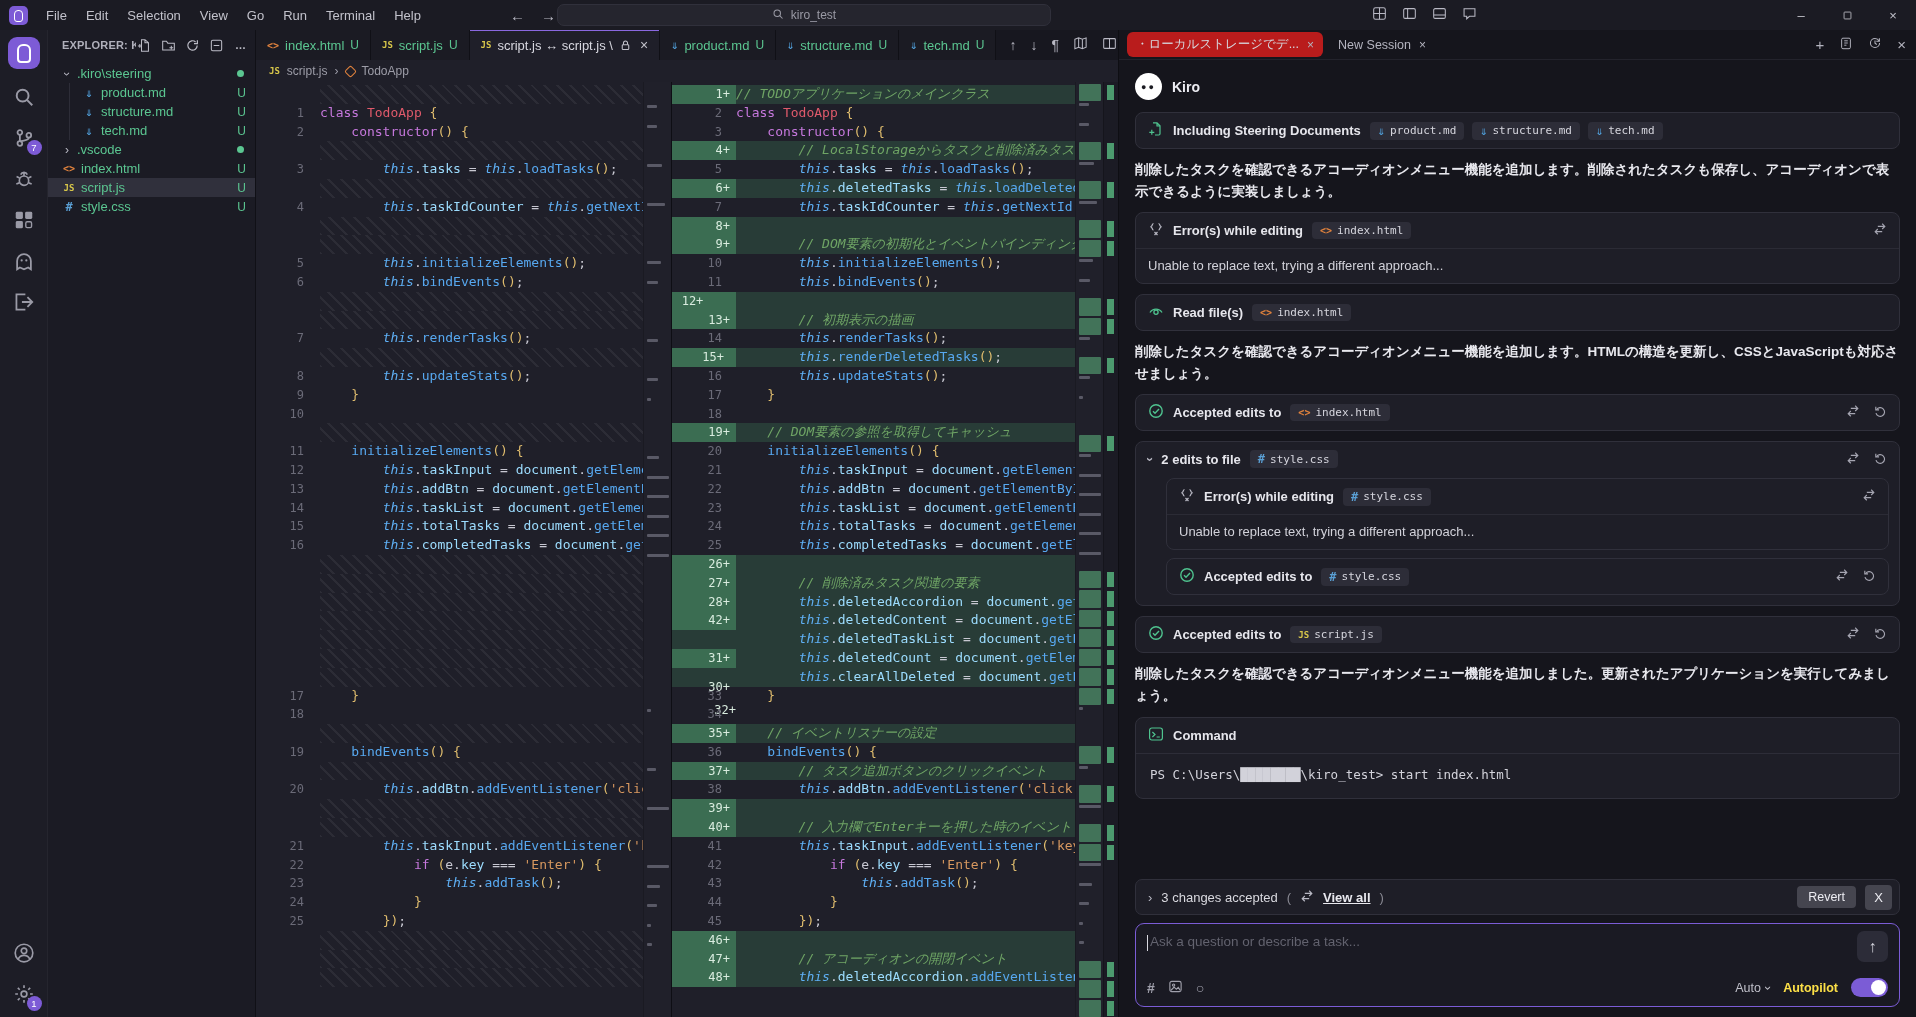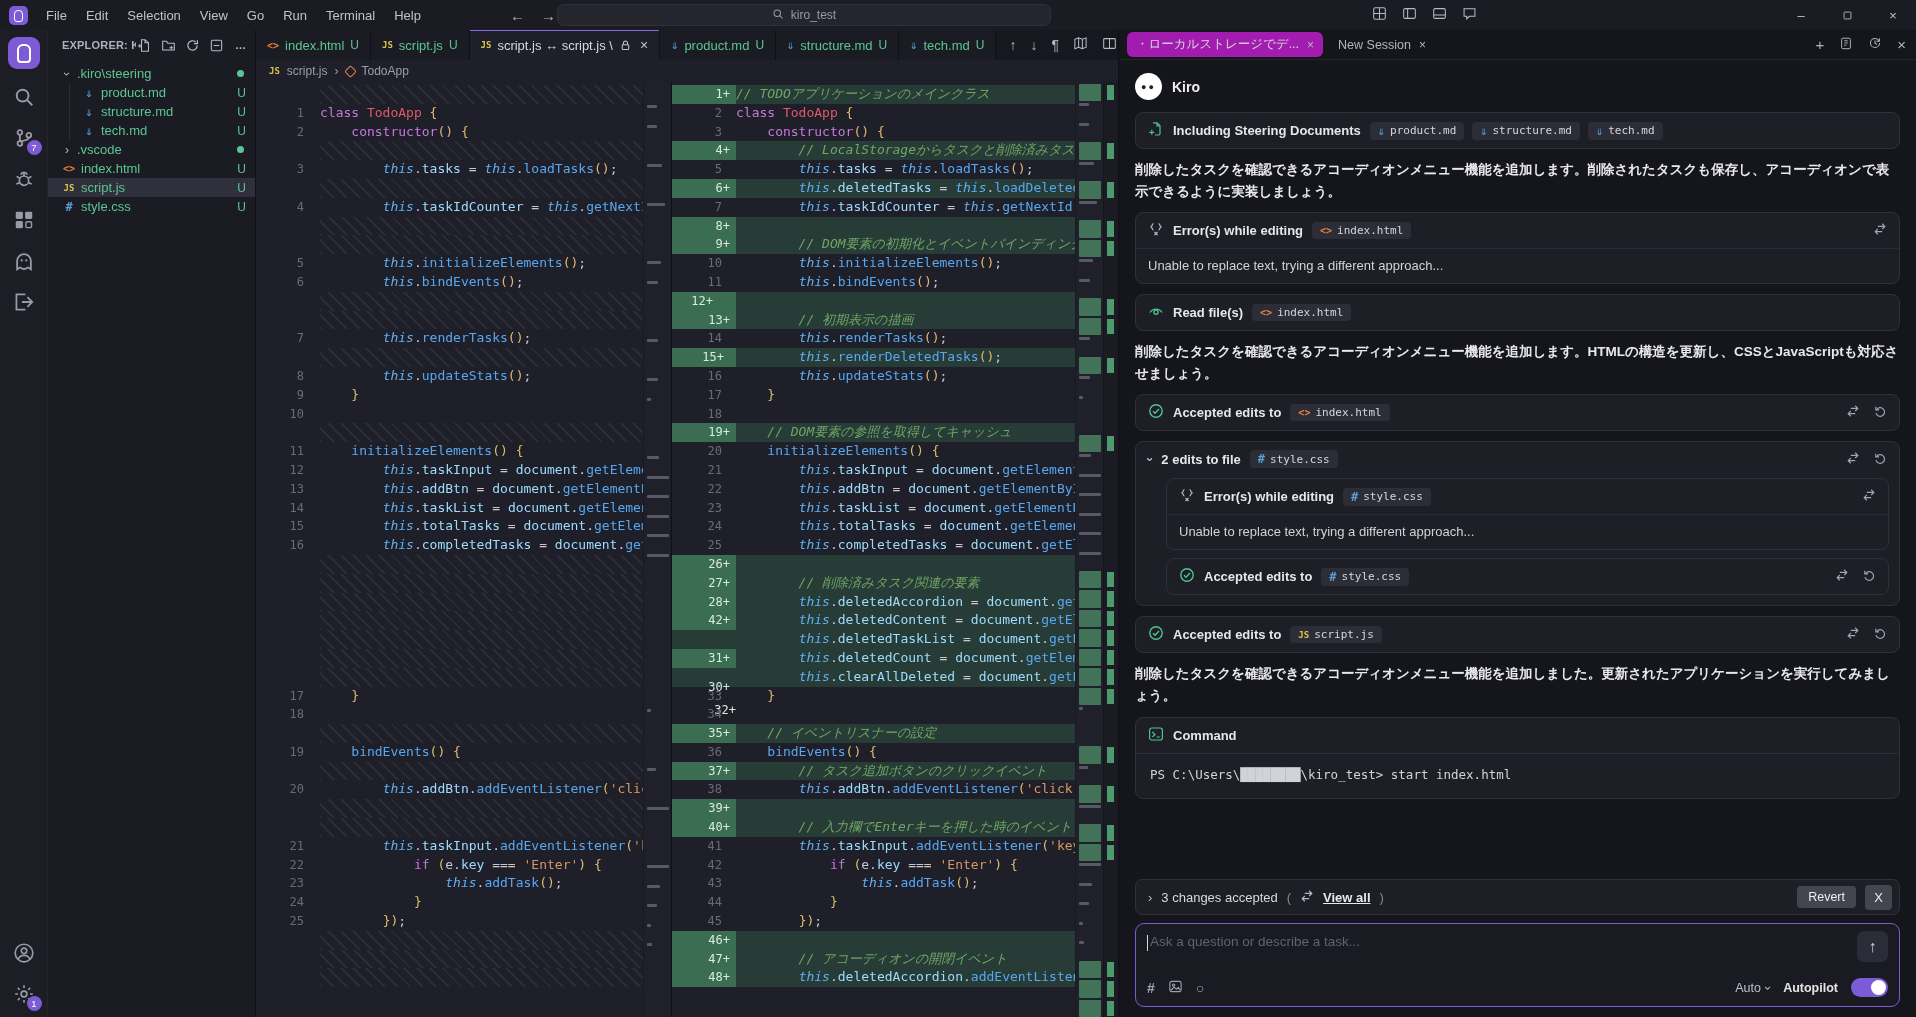--- a/index.html
+++ b/index.html
@@ -94,21 +94,21 @@
   .tk-br{color:#e0bd6e}
   .mini{width:28px;flex:none;background:#20202a;position:relative;border-left:1px solid #1a1a22}
   .mini .bar{position:absolute;left:3px;border-radius:1px}
   .ruler{width:15px;flex:none;background:#1b1b24;position:relative;border-left:1px solid #15151c}
   .ruler .mk{position:absolute;left:3px;width:7px;background:#4c9a6e}
 
   
   .chat{width:798px;background:#15151c;border-left:1px solid #0e0e13;display:flex;flex-direction:column;flex:none}
   .chat-tabs{height:30px;display:flex;align-items:center;padding:0 10px 0 8px;gap:6px;font-size:12.5px;color:#b4b4bf;border-bottom:1px solid #23232c;flex:none}
   .ctab{display:flex;align-items:center;gap:8px;padding:4px 9px;border-radius:6px;white-space:nowrap}
-  .ctab.active{background:#a21caf;color:#d6d6dd}
+  .ctab.active{background:#b91c1c;color:#d6d6dd}
   .ctab .cx{font-size:12px;color:#b4b4bf}
   .chat-acts{margin-left:auto;display:flex;gap:15px;align-items:center;color:#b4b4bf;font-size:15px}
   .chat-acts svg{width:14px;height:14px}
   .msgs{flex:1;overflow:hidden;padding:13px 16px 0;display:flex;flex-direction:column;gap:10px;min-height:0}
   .kiro-head{display:flex;align-items:center;gap:10px;margin-bottom:2px}
   .avatar{width:27px;height:27px;border-radius:50%;background:#fff;color:#1b1b22;display:flex;align-items:center;justify-content:center;font-weight:bold;font-size:9px;letter-spacing:2px}
   .kname{font-size:14px;font-weight:bold;color:#ececf2}
   .card{background:#1e1e27;border:1px solid #30303b;border-radius:8px}
   .card-h{display:flex;align-items:center;gap:9px;padding:8px 12px;font-size:13px;color:#e6e6ec;font-weight:600}
   .card-h svg{width:16px;height:16px;flex:none}
@@ -134,21 +134,21 @@
   .viewall{font-weight:bold;text-decoration:underline;color:#e8e8ee}
   .btn{background:#45454f;color:#ececf2;border-radius:4px;padding:4px 11px;font-size:12.5px;margin-left:auto}
   .xbtn{background:#45454f;width:27px;height:25px;border-radius:4px;display:flex;align-items:center;justify-content:center;color:#ececf2;font-size:13px}
   .inputbox{border:1.5px solid #7b5cd6;border-radius:9px;background:#1a1a23;padding:10px 11px 9px;display:flex;flex-direction:column;gap:16px}
   .in-row1{display:flex;align-items:flex-start;gap:2px;color:#62626e;font-size:13.5px}
   .caret{width:1px;height:16px;background:#d8d8e0;margin-top:1px}
   .send{margin-left:auto;width:31px;height:31px;border-radius:7px;background:#2c2c38;color:#d6d6de;display:flex;align-items:center;justify-content:center;font-size:16px;margin-top:-3px}
   .in-row2{display:flex;align-items:center;gap:13px;color:#a0a0ac;font-size:13.5px}
   .in-row2 svg{width:15px;height:15px}
   .mode{margin-left:auto;display:flex;align-items:center;gap:5px;font-size:12.5px;color:#c0c0ca}
-  .ap-label{font-size:12.5px;color:#e5e5e5;font-weight:600}
+  .ap-label{font-size:12.5px;color:#fde047;font-weight:600}
   .toggle{width:37px;height:19px;border-radius:10px;background:#7b5cd6;position:relative}
   .toggle::after{content:"";position:absolute;right:2px;top:2px;width:15px;height:15px;border-radius:50%;background:#fff}
   .hash{font-weight:bold;font-size:14px}
   .circ{font-size:14px}
 </style>
 </head>
 <body>
 
 <div class="window">
 
@@ -488,21 +488,21 @@
               <div class="drow"><span class="ln">2</span><span class="cd"><span class="tk-kw">class</span> <span class="tk-cl">TodoApp</span> <span class="tk-br">{</span></span></div>
               <div class="drow"><span class="ln">3</span><span class="cd">    <span class="tk-kw">constructor</span><span class="tk-br">(</span><span class="tk-br">)</span> <span class="tk-br">{</span></span></div>
               <div class="drow add"><span class="ln" style="padding-right: 6px;">4+</span><span class="cd"><span class="tk-cm">        // LocalStorageからタスクと削除済みタスクを読み込み</span></span></div>
               <div class="drow"><span class="ln">5</span><span class="cd">        <span class="tk-th">this</span>.<span class="tk-pr">tasks</span> = <span class="tk-th">this</span>.<span class="tk-fn">loadTasks</span><span class="tk-br">(</span><span class="tk-br">)</span>;</span></div>
               <div class="drow add"><span class="ln" style="padding-right: 6px;">6+</span><span class="cd">        <span class="tk-th">this</span>.<span class="tk-pr">deletedTasks</span> = <span class="tk-th">this</span>.<span class="tk-fn">loadDeletedTasks</span>;</span></div>
               <div class="drow"><span class="ln">7</span><span class="cd">        <span class="tk-th">this</span>.<span class="tk-pr">taskIdCounter</span> = <span class="tk-th">this</span>.<span class="tk-fn">getNextId</span><span class="tk-br">(</span>;</span></div>
               <div class="drow add"><span class="ln" style="padding-right: 6px;">8+</span><span class="cd"></span></div>
               <div class="drow add"><span class="ln" style="padding-right: 6px;">9+</span><span class="cd"><span class="tk-cm">        // DOM要素の初期化とイベントバインディング</span></span></div>
               <div class="drow"><span class="ln">10</span><span class="cd">        <span class="tk-th">this</span>.<span class="tk-fn">initializeElements</span><span class="tk-br">(</span><span class="tk-br">)</span>;</span></div>
               <div class="drow"><span class="ln">11</span><span class="cd">        <span class="tk-th">this</span>.<span class="tk-fn">bindEvents</span><span class="tk-br">(</span><span class="tk-br">)</span>;</span></div>
-              <div class="drow add"><span class="ln" style="padding-right: 23px;">12+</span><span class="cd"></span></div>
+              <div class="drow add"><span class="ln" style="padding-right: 23px; text-align: center;">12+</span><span class="cd"></span></div>
               <div class="drow add"><span class="ln" style="padding-right: 6px;">13+</span><span class="cd"><span class="tk-cm">        // 初期表示の描画</span></span></div>
               <div class="drow"><span class="ln">14</span><span class="cd">        <span class="tk-th">this</span>.<span class="tk-fn">renderTasks</span><span class="tk-br">(</span><span class="tk-br">)</span>;</span></div>
               <div class="drow add"><span class="ln" style="padding-right: 12px;">15+</span><span class="cd">        <span class="tk-th">this</span>.<span class="tk-fn">renderDeletedTasks</span><span class="tk-br">(</span><span class="tk-br">)</span>;</span></div>
               <div class="drow"><span class="ln">16</span><span class="cd">        <span class="tk-th">this</span>.<span class="tk-fn">updateStats</span><span class="tk-br">(</span><span class="tk-br">)</span>;</span></div>
               <div class="drow"><span class="ln">17</span><span class="cd">    <span class="tk-br">}</span></span></div>
               <div class="drow"><span class="ln">18</span><span class="cd"></span></div>
               <div class="drow add"><span class="ln" style="padding-right: 6px;">19+</span><span class="cd"><span class="tk-cm">    // DOM要素の参照を取得してキャッシュ</span></span></div>
               <div class="drow"><span class="ln">20</span><span class="cd">    <span class="tk-fn">initializeElements</span><span class="tk-br">(</span><span class="tk-br">)</span> <span class="tk-br">{</span></span></div>
               <div class="drow"><span class="ln">21</span><span class="cd">        <span class="tk-th">this</span>.<span class="tk-pr">taskInput</span> = <span class="tk-pr">document</span>.<span class="tk-fn">getElementById</span>;</span></div>
               <div class="drow"><span class="ln">22</span><span class="cd">        <span class="tk-th">this</span>.<span class="tk-pr">addBtn</span> = <span class="tk-pr">document</span>.<span class="tk-fn">getElementById</span>;</span></div>

